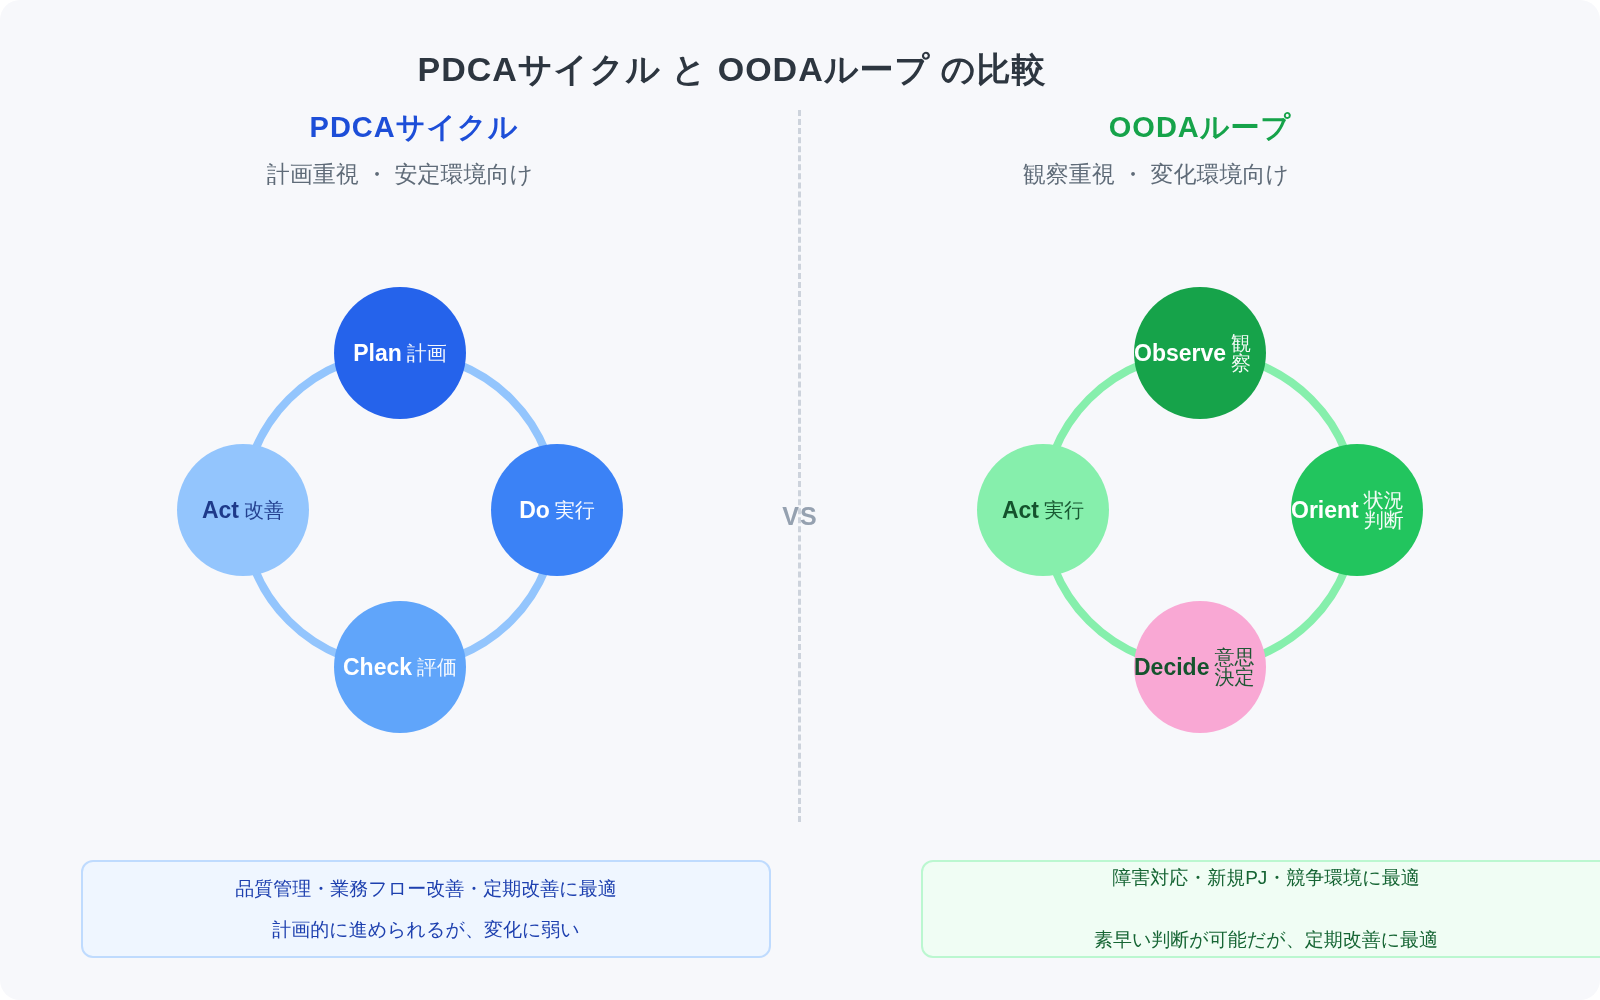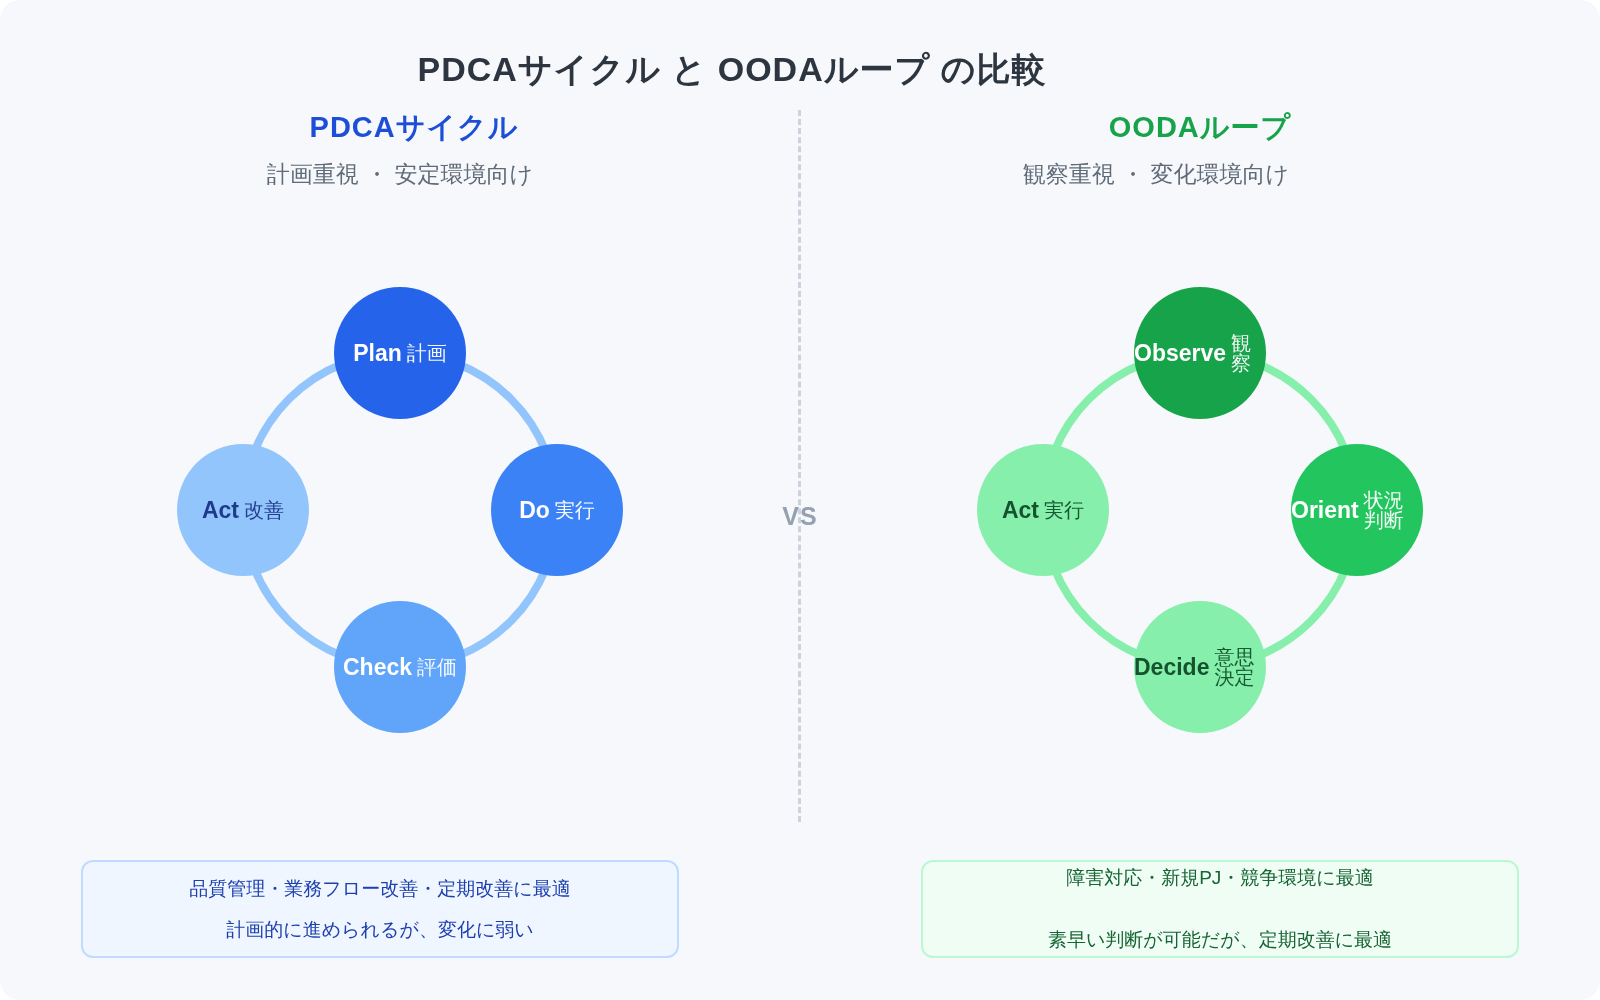--- a/index.html
+++ b/index.html
@@ -38,21 +38,21 @@
   .n-plan    { left:334px; top:287px; }
   .n-do      { left:491px; top:444px; }
   .n-check   { left:334px; top:601px; }
   .n-act-l   { left:177px; top:444px; }
   
   .n-observe { left:1134px; top:287px; }
   .n-orient  { left:1291px; top:444px; }
   .n-decide  { left:1134px; top:601px; }
   .n-act-r   { left:977px;  top:444px; }
 
-  .note { position:absolute; top:860px; width:598px; height:98px; box-sizing:border-box;
+  .note { position:absolute; top:860px; width:690px; height:98px; box-sizing:border-box;
           border-radius:12px; border:2px solid; display:flex; flex-direction:column;
           align-items:center; justify-content:center; gap:15px; font-size:19px; }
   .note.lft { left:81px; }
   .note.rgt { left:921px; }
 </style>
 </head>
 <body>
 
 <div class="canvas" style="background-color: rgb(247, 248, 251);">
 
@@ -94,21 +94,21 @@
   <div class="ring rgt" style="border-color: rgb(134, 239, 172);"></div>
 
   <div class="node n-orient" style="background-color: rgb(34, 197, 94); color: rgb(255, 255, 255);">
     <span class="nl">Orient</span>
     <span class="ns">状況判断</span>
   </div>
   <div class="node n-observe" style="background-color: rgb(22, 163, 74); color: rgb(255, 255, 255);">
     <span class="nl">Observe</span>
     <span class="ns">観察</span>
   </div>
-  <div class="node n-decide" style="background-color: #86efac; color: rgb(20, 83, 45);">
+  <div class="node n-decide" style="background-color: #f9a8d4; color: rgb(20, 83, 45);">
     <span class="nl">Decide</span>
     <span class="ns">意思決定</span>
   </div>
   <div class="node n-act-r" style="background-color: rgb(134, 239, 172); color: rgb(20, 83, 45);">
     <span class="nl">Act</span>
     <span class="ns">実行</span>
   </div>
 
   <div class="note rgt" style="background-color: rgb(240, 253, 244); border-color: rgb(187, 247, 208); color: rgb(22, 101, 52); gap: 36px;">
     <span>障害対応・新規PJ・競争環境に最適</span>

